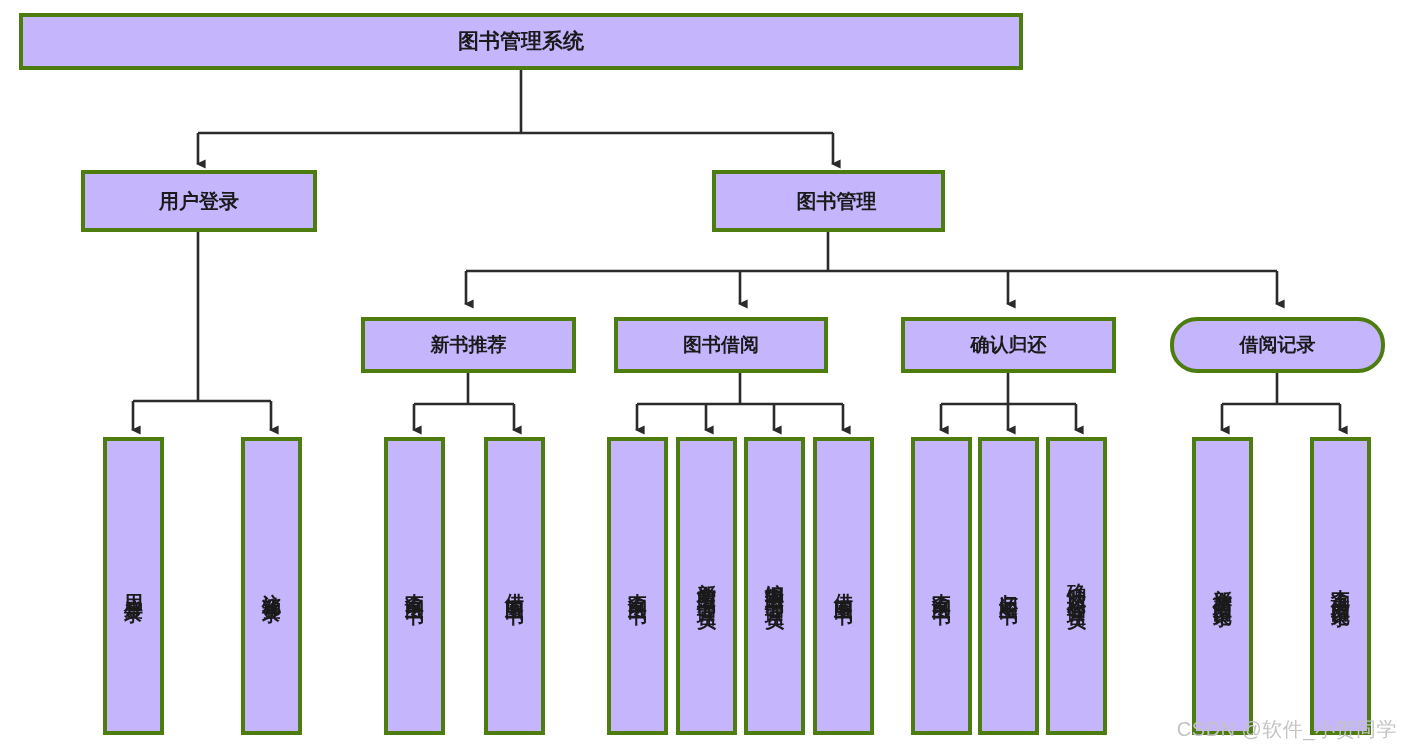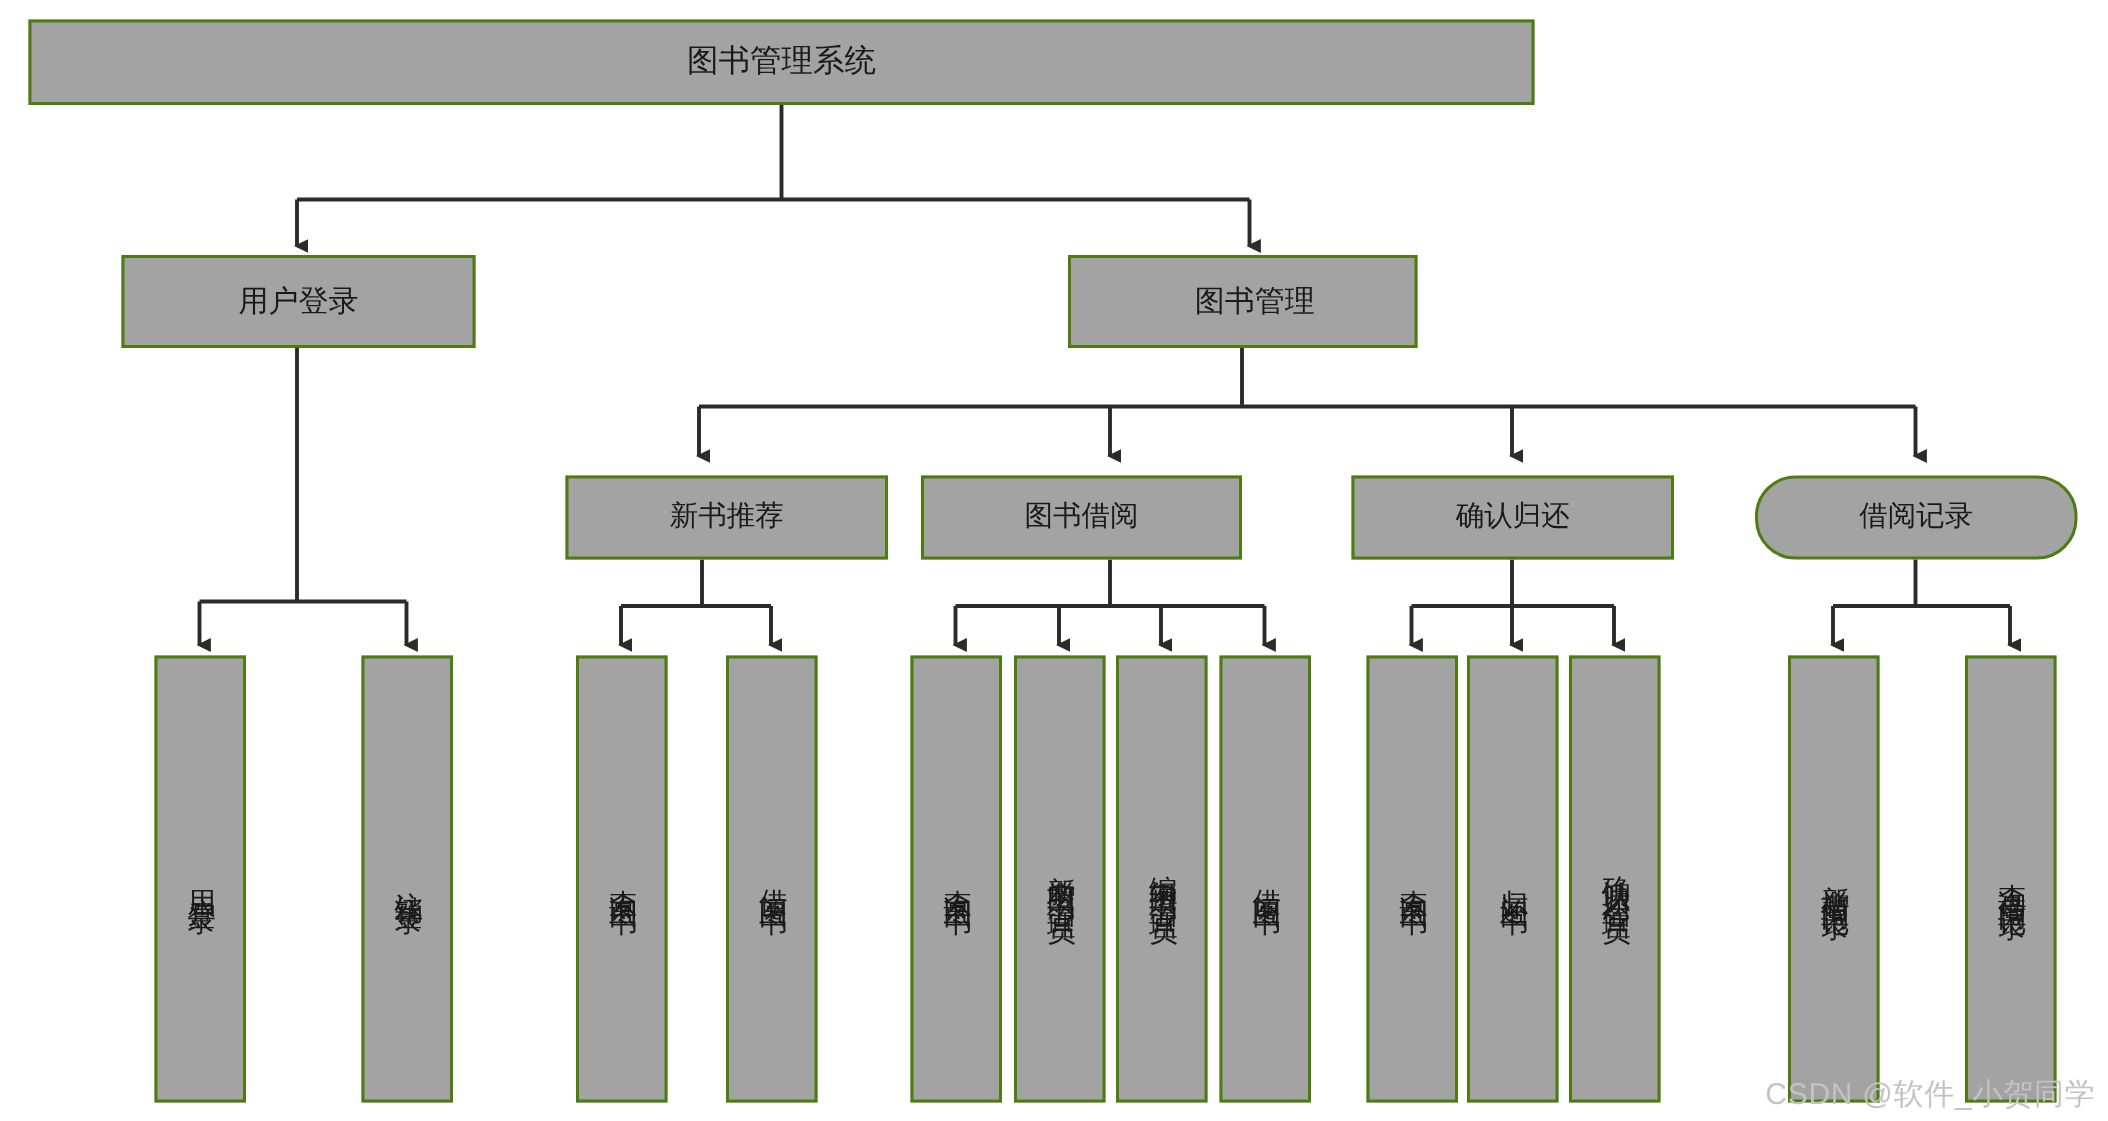--- a/index.html
+++ b/index.html
@@ -22,27 +22,28 @@
     position: absolute;
     left: 0;
     top: 0;
     width: 1405px;
     height: 747px;
     pointer-events: none;
   }
   .node {
     position: absolute;
     box-sizing: border-box;
-    border: 2px solid #4d7c0f;
-    background: #a3a3a3;
+    border: 4px solid #4d7c0f;
+    background: #c4b5fd;
     display: flex;
     align-items: center;
     justify-content: center;
     color: #1a1a1a;
     z-index: 2;
+    font-weight: bold;
   }
   .node.root {
     font-size: 21px;
   }
   .node.level2 {
     font-size: 20px;
   }
   .node.level3 {
     font-size: 19px;
   }
@@ -138,21 +139,21 @@
   </div>
 
   <div class="node level2" style="left:81px; top:170px; width:236px; height:62px;">
     <span class="label">用户登录</span>
   </div>
 
   <div class="node level2" style="left:712px; top:170px; width:233px; height:62px;padding-left:16px;">
     <span class="label">图书管理</span>
   </div>
 
-  <div class="node level3" style="left:361px; top:317px; width:215px; height:56px;margin-left:16px;">
+  <div class="node level3" style="left:361px; top:317px; width:215px; height:56px;">
     <span class="label">新书推荐</span>
   </div>
 
   <div class="node level3" style="left:614px; top:317px; width:214px; height:56px;">
     <span class="label">图书借阅</span>
   </div>
 
   <div class="node level3" style="left:901px; top:317px; width:215px; height:56px;">
     <span class="label">确认归还</span>
   </div>

